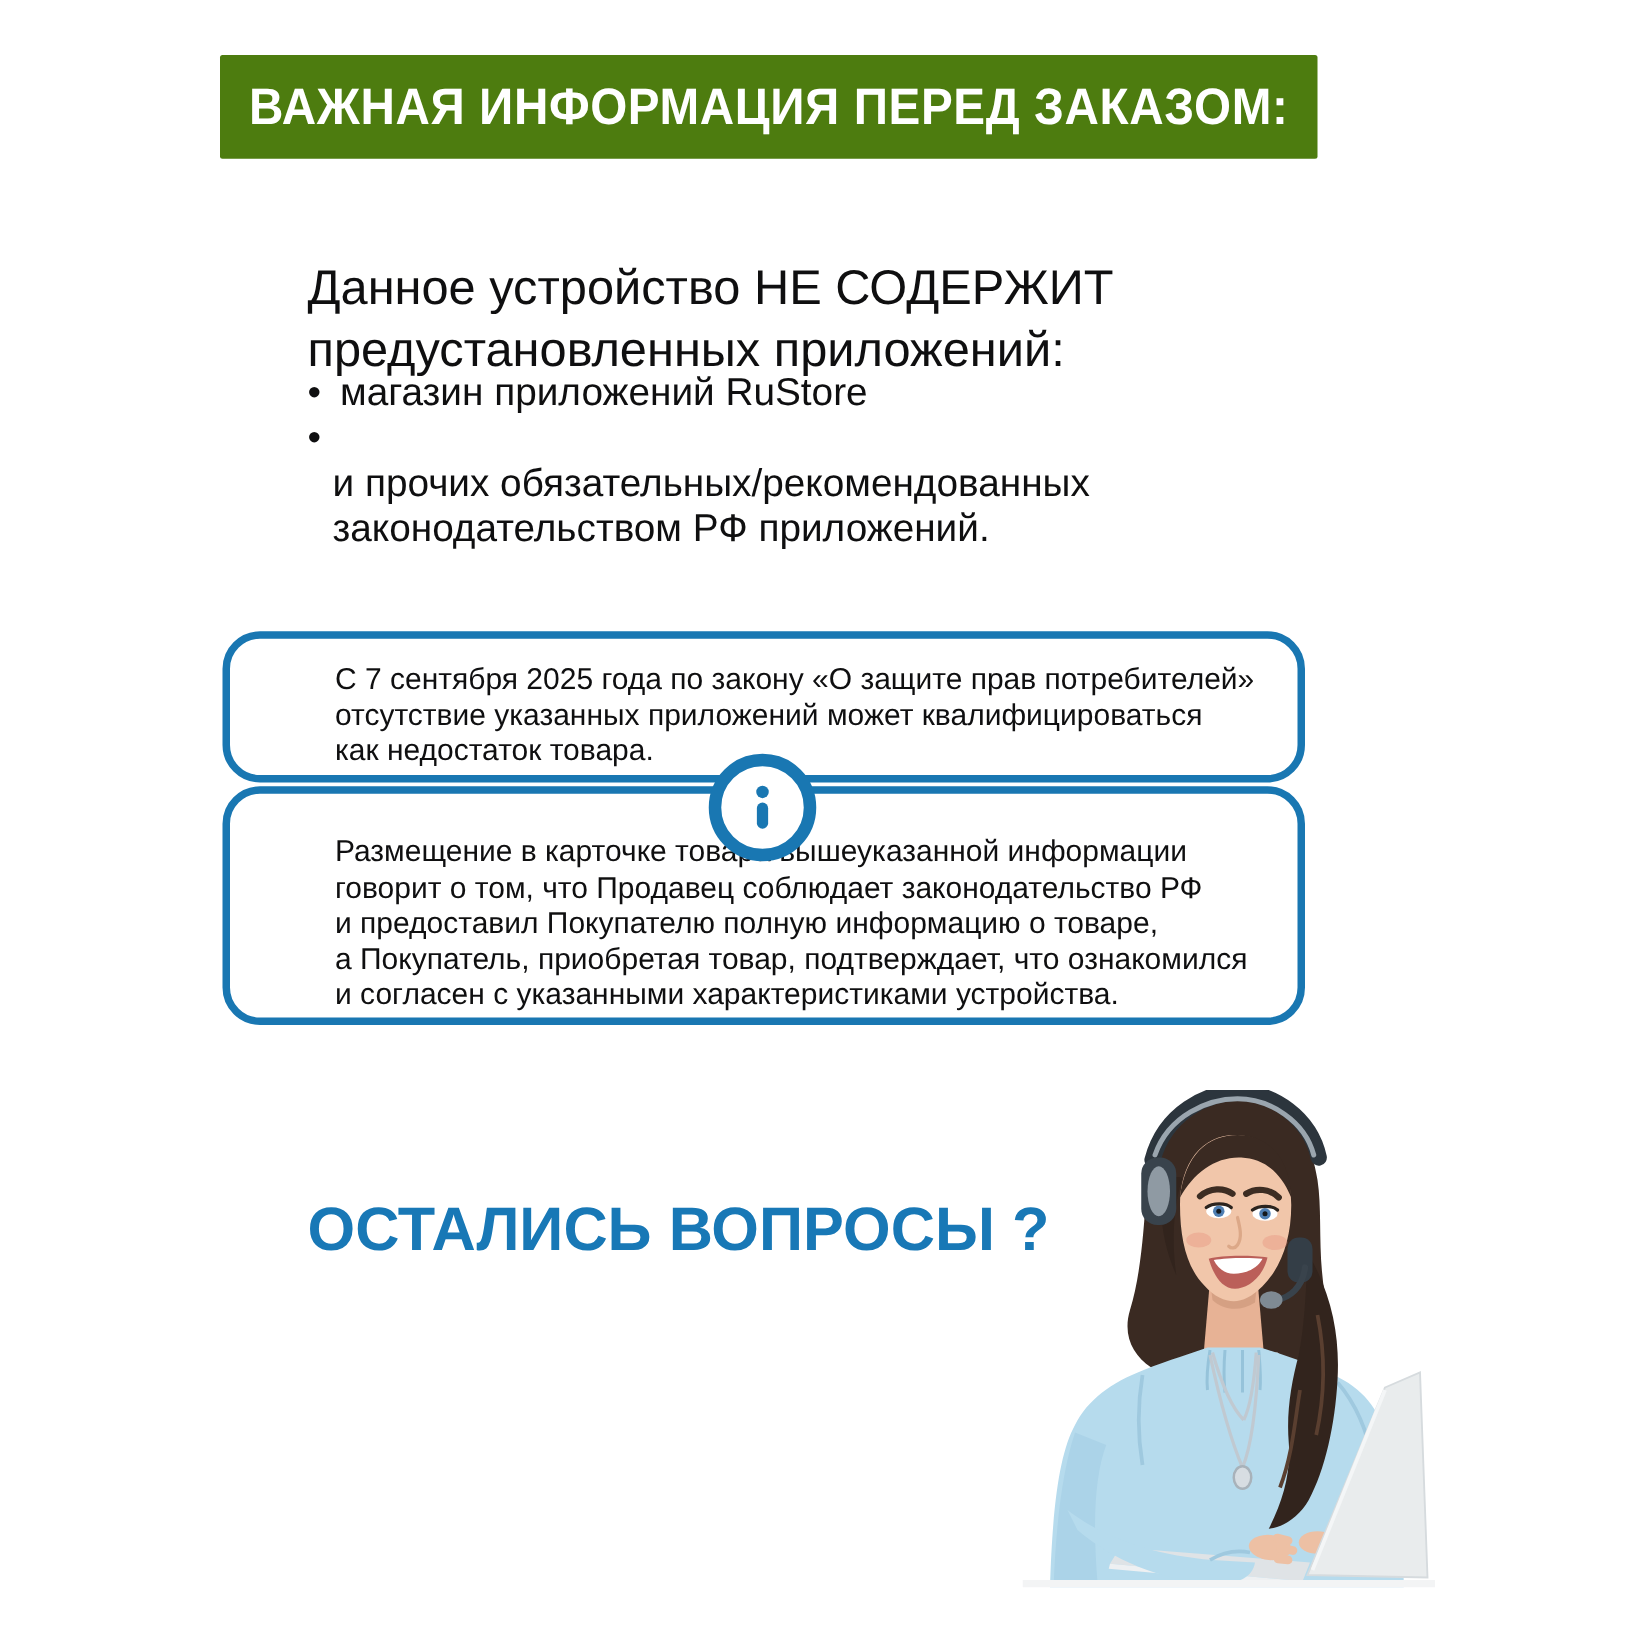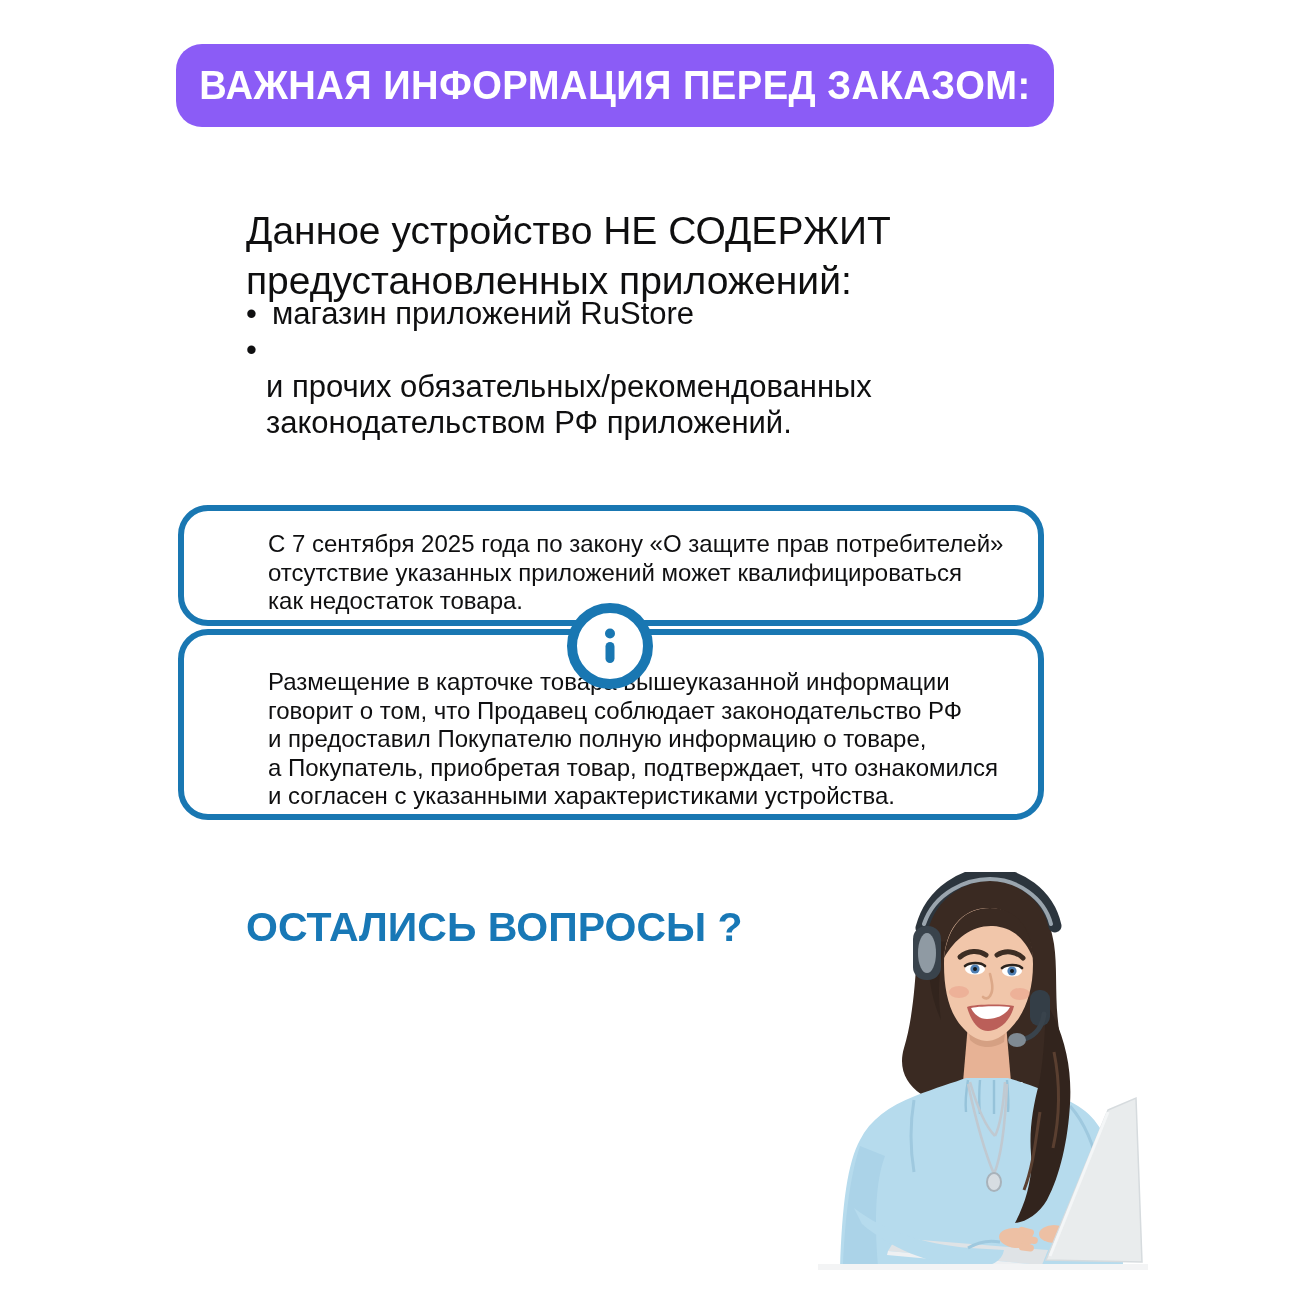--- a/index.html
+++ b/index.html
@@ -5,21 +5,21 @@
   html,body{margin:0;padding:0;background:#ffffff;}
   .page{
     position:relative;width:1300px;height:1300px;background:#ffffff;overflow:hidden;
     font-family:"Liberation Sans","DejaVu Sans",sans-serif;color:#0f0f10;
   }
   .pre{white-space:pre-line;}
 
   
   .banner{
     position:absolute;left:176px;top:44px;width:878px;height:83px;
-    background:#8b5cf6;border-radius:26px;
+    background:#4d7c0f;border-radius:2px;
     display:flex;align-items:center;justify-content:center;
   }
   .banner .t{
     color:#ffffff;font-weight:bold;font-size:41px;letter-spacing:.5px;
     display:inline-block;transform:scaleX(.93);transform-origin:center;white-space:nowrap;
   }
 
   
   .intro{
     position:absolute;left:246px;top:184px;width:720px;
@@ -43,22 +43,22 @@
 
   
   .ibadge{
     position:absolute;left:567px;top:603px;width:86px;height:86px;box-sizing:border-box;
     background:#ffffff;border:10px solid #1977b2;border-radius:50%;z-index:6;
     display:flex;align-items:center;justify-content:center;
   }
 
   
   .q-head{
-    position:absolute;left:246px;top:904px;
-    color:#1878b6;font-weight:bold;font-size:41px;letter-spacing:0;white-space:nowrap;
+    position:absolute;left:246px;top:956px;
+    color:#1878b6;font-weight:bold;font-size:49px;letter-spacing:0;white-space:nowrap;
   }
   .q-text{
     position:absolute;left:246px;top:966px;width:640px;
     font-size:33px;line-height:38px;
   }
 
   
   .photo{position:absolute;left:818px;top:872px;width:330px;height:398px;}
 </style>
 </head>

